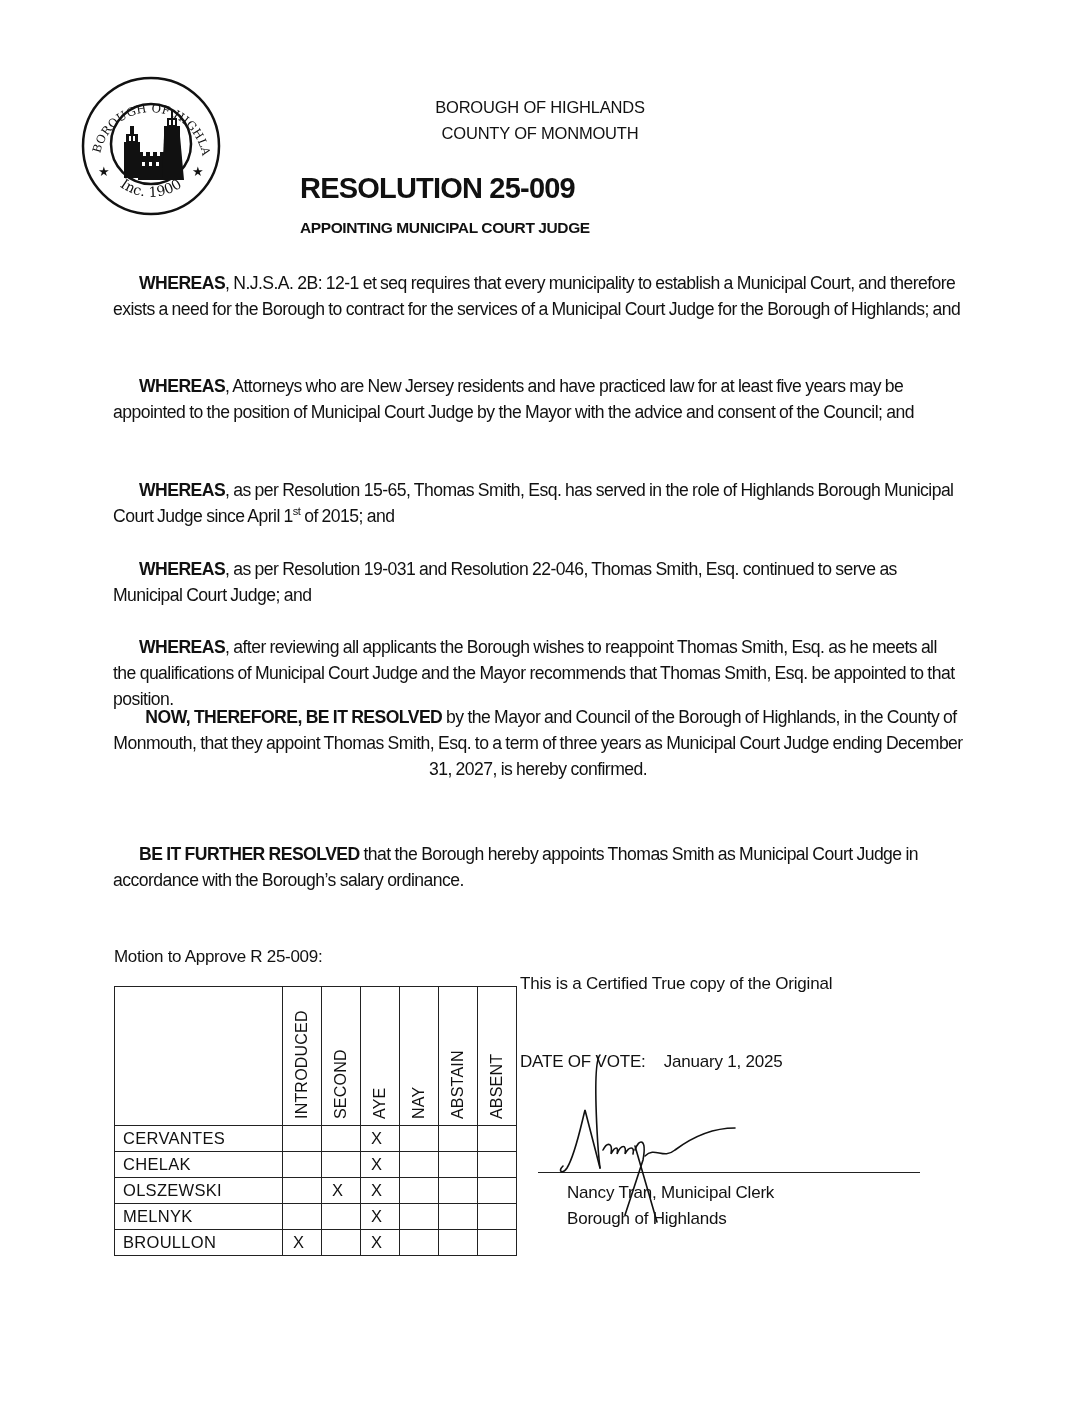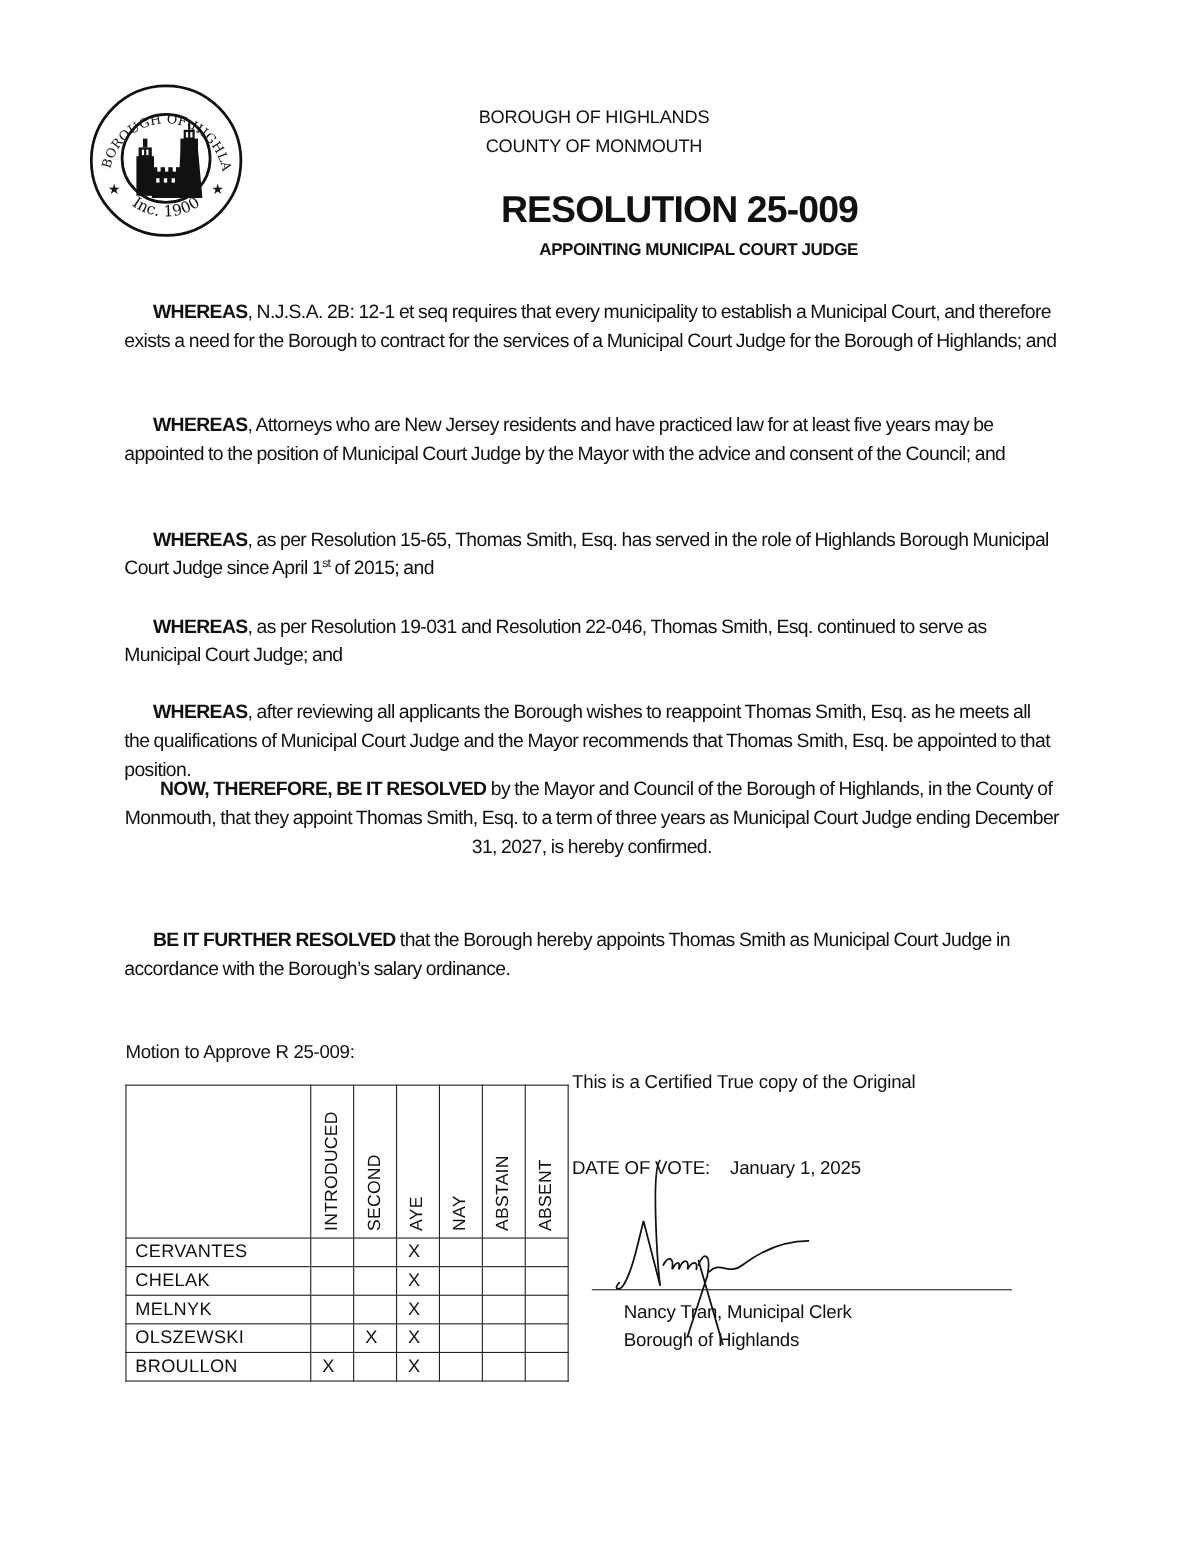--- a/index.html
+++ b/index.html
@@ -2,23 +2,23 @@
 <html><head>
 <meta charset="utf-8">
 <style>
   html, body { margin: 0; padding: 0; background: #ffffff; }
   body { width: 1088px; height: 1408px; position: relative; overflow: hidden;
          font-family: "Liberation Sans", sans-serif; color: #111; }
   .seal { position: absolute; left: 78px; top: 76px; width: 146px; height: 140px; }
   .hdr { position: absolute; left: 340px; width: 400px; text-align: center; font-size: 16.5px; letter-spacing: -0.2px; }
   .hdr1 { top: 98px; }
   .hdr2 { top: 124px; }
-  .title { position: absolute; left: 300px; width: 480px; top: 172px; text-align: right;
-           font-size: 34px; font-weight: bold; letter-spacing: -0.8px; }
-  .subtitle { position: absolute; left: 300px; width: 480px; top: 219px; text-align: right;
+  .title { position: absolute; left: 300px; width: 480px; top: 172px; text-align: left;
+           font-size: 29px; font-weight: bold; letter-spacing: -0.8px; }
+  .subtitle { position: absolute; left: 300px; width: 480px; top: 219px; text-align: left;
               font-size: 15.5px; font-weight: bold; letter-spacing: -0.4px; }
   .para { position: absolute; left: 113px; width: 850px; font-size: 17.6px; line-height: 26px;
           letter-spacing: -0.55px; word-spacing: -0.5px; transform-origin: left top; }
   .para b { font-weight: bold; margin-left: 26px; }
   .p1 { top: 270px; } .p2 { top: 373px; } .p3 { top: 477px; } .p4 { top: 556px; }
   .p5 { top: 634px; } .p6 { top: 704px; text-align: center; } .p7 { top: 841px; }
   sup { font-size: 11px; line-height: 0; margin-top: 12px; }
   .motion { position: absolute; left: 114px; top: 947px; font-size: 17px; letter-spacing: -0.3px; }
   table.vote { position: absolute; left: 114px; top: 986px; border-collapse: collapse; font-size: 16.5px; }
   table.vote td, table.vote th { border: 1.6px solid #222; padding: 0; font-weight: normal; }
@@ -146,32 +146,32 @@
       <tr>
         <td class="name">CHELAK</td>
         <td class="mark"></td>
         <td class="mark"></td>
         <td class="mark">X</td>
         <td class="mark"></td>
         <td class="mark"></td>
         <td class="mark"></td>
       </tr>
       <tr>
+        <td class="name">OLSZEWSKI</td>
+        <td class="mark"></td>
+        <td class="mark">X</td>
+        <td class="mark">X</td>
+        <td class="mark"></td>
+        <td class="mark"></td>
+        <td class="mark"></td>
+      </tr>
+      <tr>
         <td class="name">MELNYK</td>
         <td class="mark"></td>
         <td class="mark"></td>
-        <td class="mark">X</td>
-        <td class="mark"></td>
-        <td class="mark"></td>
-        <td class="mark"></td>
-      </tr>
-      <tr>
-        <td class="name">OLSZEWSKI</td>
-        <td class="mark"></td>
-        <td class="mark">X</td>
         <td class="mark">X</td>
         <td class="mark"></td>
         <td class="mark"></td>
         <td class="mark"></td>
       </tr>
       <tr>
         <td class="name">BROULLON</td>
         <td class="mark">X</td>
         <td class="mark"></td>
         <td class="mark">X</td>

